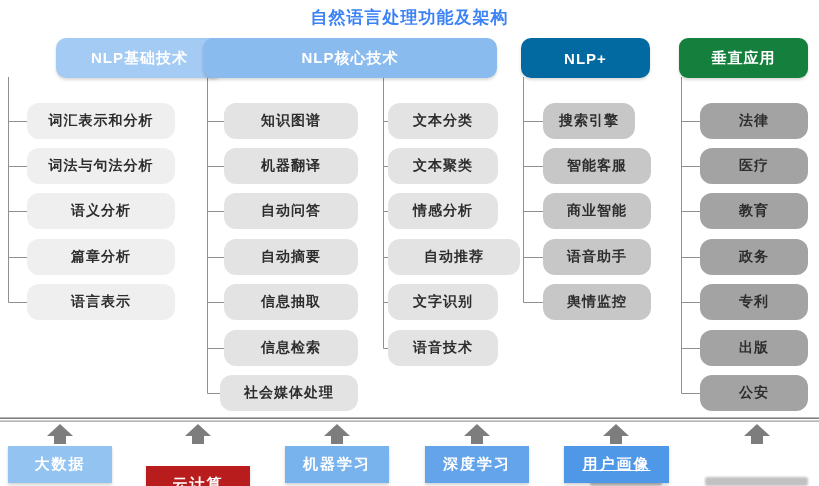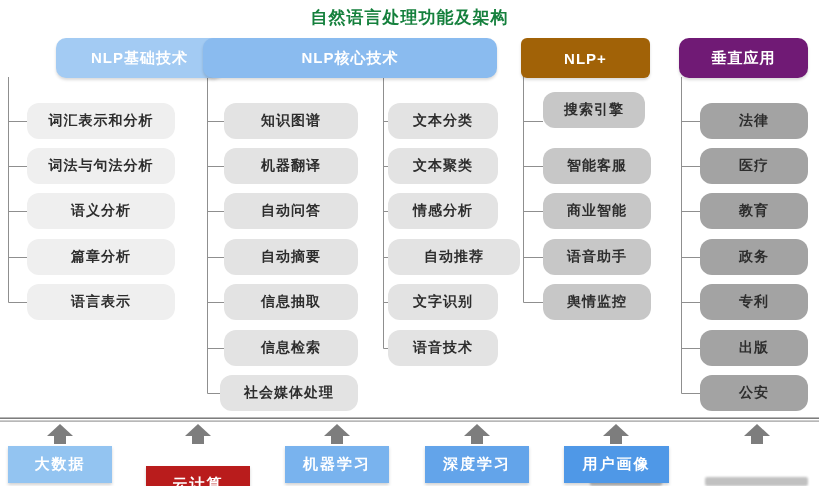--- a/index.html
+++ b/index.html
@@ -2,43 +2,43 @@
 <html><head>
 <meta charset="utf-8">
 <style>
   html,body{margin:0;padding:0;background:#ffffff;}
   #stage{
     position:relative;width:819px;height:486px;background:#ffffff;overflow:hidden;
     font-family:"Liberation Sans","DejaVu Sans",sans-serif;
   }
   #title{
     position:absolute;left:0;top:6px;width:819px;text-align:center;
-    font-size:17px;font-weight:700;color:#15803d;letter-spacing:1px;
+    font-size:17px;font-weight:700;color:#3b82f6;letter-spacing:1px;
   }
   .hdr{
     position:absolute;height:40px;border-radius:10px;color:#ffffff;
     display:flex;align-items:center;justify-content:center;
     font-size:15px;font-weight:600;letter-spacing:1px;
     box-shadow:0 2px 3px rgba(0,0,0,0.15);
   }
-  .h1{background:#a3cbf3;margin-left:48px;} .h2{background:#8abbef;} .h3{background:#a16207;border-radius:6px;} .h4{background:#701a75;}
+  .h1{background:#a3cbf3;margin-left:48px;} .h2{background:#8abbef;} .h3{background:#0369a1;} .h4{background:#15803d;border-radius:9px;}
   .node{
     position:absolute;height:36px;border-radius:12px;color:#2d2d2d;
     display:flex;align-items:center;justify-content:center;
     font-size:14px;font-weight:600;letter-spacing:1px;
   }
   .g1{background:#efefef;} .g2{background:#e3e3e3;} .g3{background:#c7c7c7;} .g4{background:#a3a3a3;}
   .fnd{
     position:absolute;top:446px;height:37px;border-radius:0;color:#ffffff;
     display:flex;align-items:center;justify-content:center;
     font-size:15px;font-weight:600;letter-spacing:2px;
     box-shadow:0 2px 3px rgba(0,0,0,0.18);z-index:2;
   }
   .f1{background:#93c4f1;} .f2{background:#b91c1c;margin-top:20px;} .f3{background:#79b3ee;}
-  .f4{background:#63a4ea;} .f5{background:#4f98e7;} .f6{background:#ef4444;margin-top:41px;}
+  .f4{background:#63a4ea;} .f5{background:#4f98e7;text-decoration:underline;} .f6{background:#ef4444;margin-top:41px;}
   #lines{position:absolute;left:0;top:0;z-index:0;pointer-events:none;}
   .wm{
     position:absolute;height:9px;background:#8f8f8f;opacity:0.55;border-radius:2px;
     filter:blur(1.2px);z-index:1;
   }
 </style>
 </head>
 <body>
 
 <div id="stage">
@@ -109,21 +109,21 @@
   <div class="node g2" style="left:224px;top:330px;width:134px">信息检索</div>
   <div class="node g2" style="left:220px;top:375px;width:138px">社会媒体处理</div>
 
   <div class="node g2" style="left:388px;top:103px;width:110px">文本分类</div>
   <div class="node g2" style="left:388px;top:148px;width:110px">文本聚类</div>
   <div class="node g2" style="left:388px;top:193px;width:110px">情感分析</div>
   <div class="node g2" style="left:388px;top:239px;width:132px">自动推荐</div>
   <div class="node g2" style="left:388px;top:284px;width:110px">文字识别</div>
   <div class="node g2" style="left:388px;top:330px;width:110px">语音技术</div>
 
-  <div class="node g3" style="left:543px;top:92px;width:102px">搜索引擎</div>
+  <div class="node g3" style="left:543px;top:103px;width:92px">搜索引擎</div>
   <div class="node g3" style="left:543px;top:148px;width:108px">智能客服</div>
   <div class="node g3" style="left:543px;top:193px;width:108px">商业智能</div>
   <div class="node g3" style="left:543px;top:239px;width:108px">语音助手</div>
   <div class="node g3" style="left:543px;top:284px;width:108px">舆情监控</div>
 
   <div class="node g4" style="left:700px;top:103px;width:108px">法律</div>
   <div class="node g4" style="left:700px;top:148px;width:108px">医疗</div>
   <div class="node g4" style="left:700px;top:193px;width:108px">教育</div>
   <div class="node g4" style="left:700px;top:239px;width:108px">政务</div>
   <div class="node g4" style="left:700px;top:284px;width:108px">专利</div>

